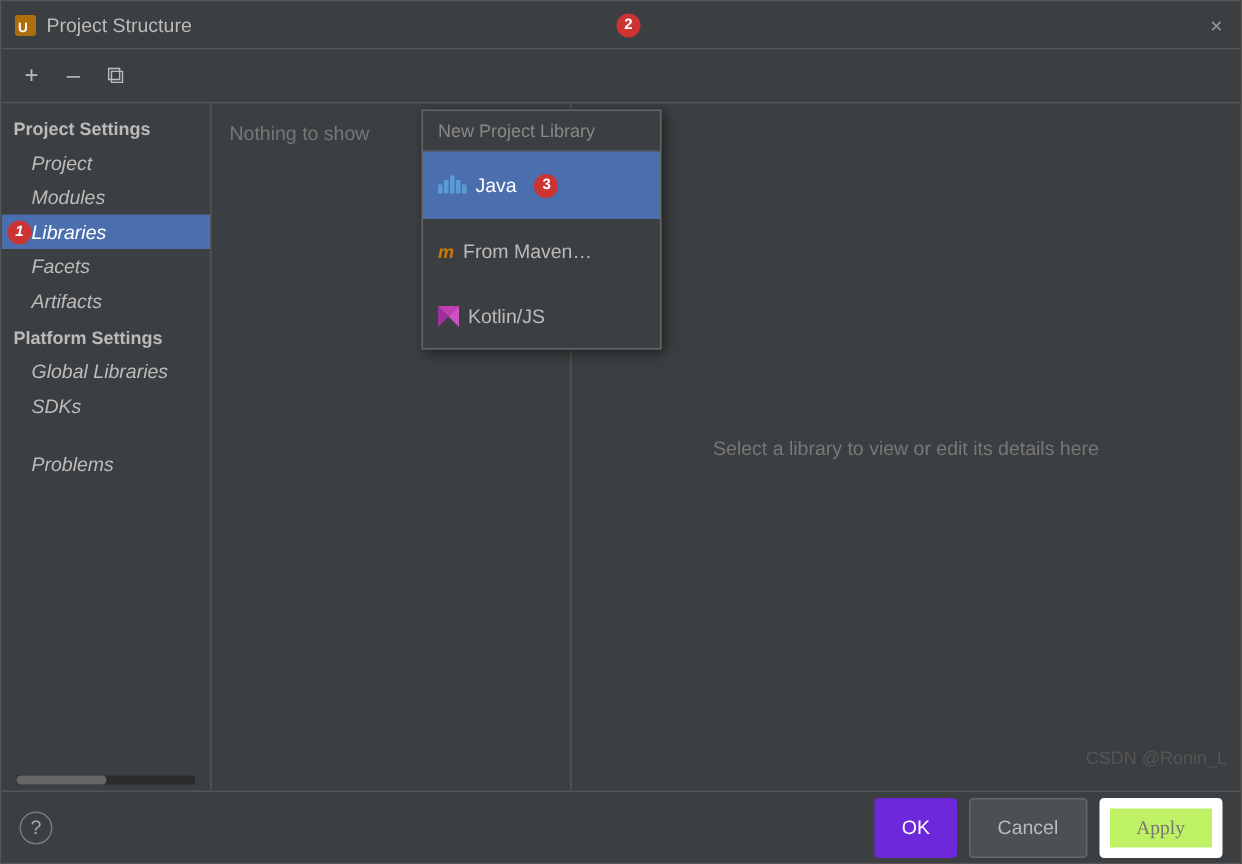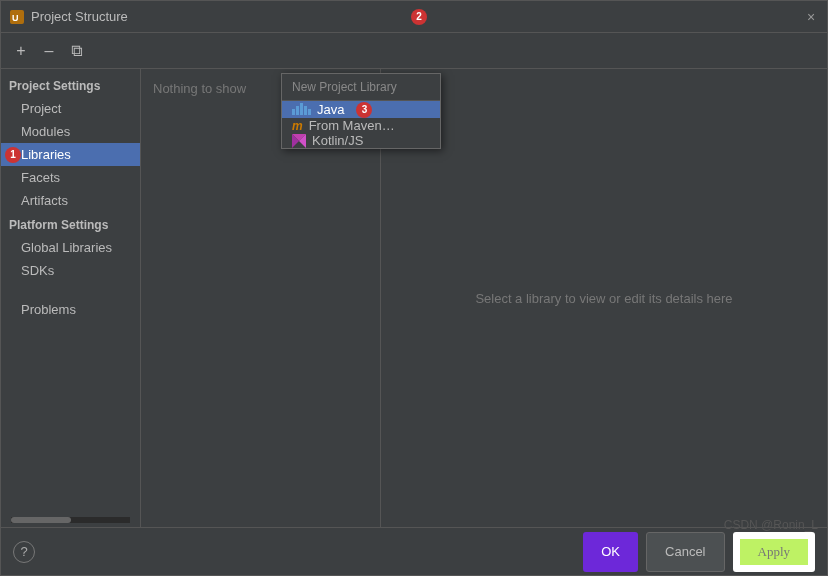--- a/index.html
+++ b/index.html
@@ -127,20 +127,21 @@
     }
 
     .sidebar-item {
       display: flex;
       align-items: center;
       padding: 4px 8px 4px 20px;
       cursor: pointer;
       color: #bbbbbb;
       font-size: 13px;
       position: relative;
+      font-style: italic;
     }
 
     .sidebar-item.active {
       background: #4b6eaf;
       color: white;
     }
 
     .sidebar-item .badge {
       position: absolute;
       left: 4px;
@@ -263,21 +264,21 @@
       padding: 6px 10px;
       font-size: 12px;
       color: #888;
       border-bottom: 1px solid #555;
       background: #3c3f41;
     }
 
     .dropdown-item {
       display: flex;
       align-items: center;
-      padding: 0 10px;
+      padding: 14px 10px;
       cursor: pointer;
       gap: 6px;
       color: #bbbbbb;
       font-size: 13px;
     }
 
     .dropdown-item.selected {
       background: #4b6eaf;
       color: white;
     }
@@ -297,21 +298,21 @@
 
     .icon-maven {
       font-size: 12px;
       color: #cc7a00;
       font-style: italic;
       font-weight: bold;
     }
 
     .watermark {
       position: absolute;
-      bottom: 44px;
+      bottom: 64px;
       right: 10px;
       color: #555;
       font-size: 12px;
     }
 
     .scrollbar-track {
       height: 6px;
       background: #2b2b2b;
       margin: 0 10px;
     }

